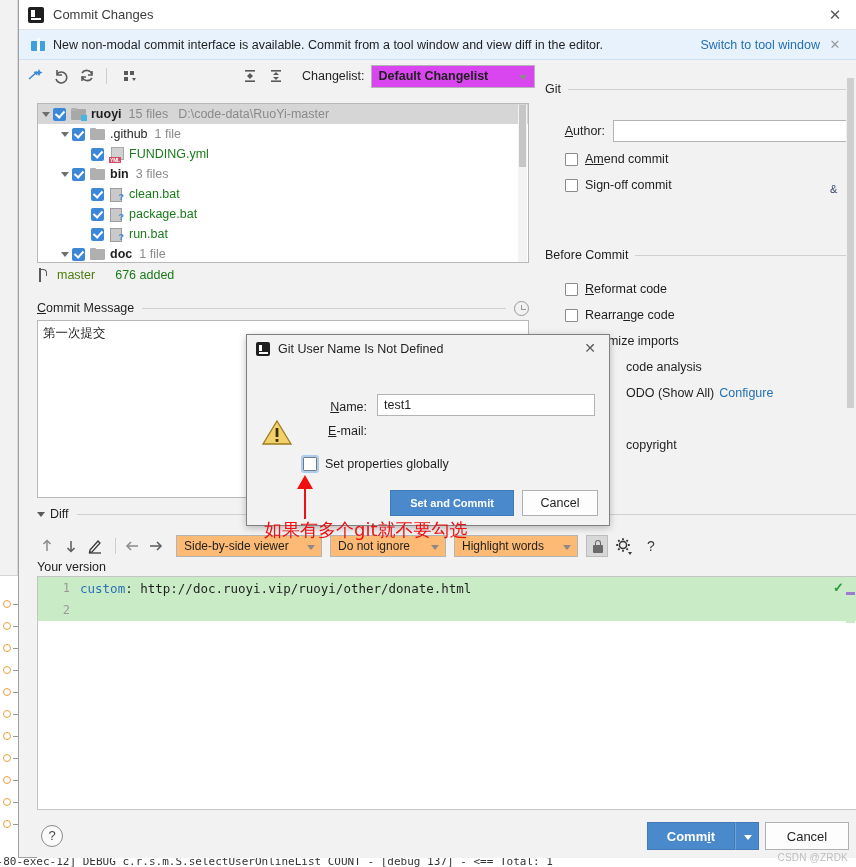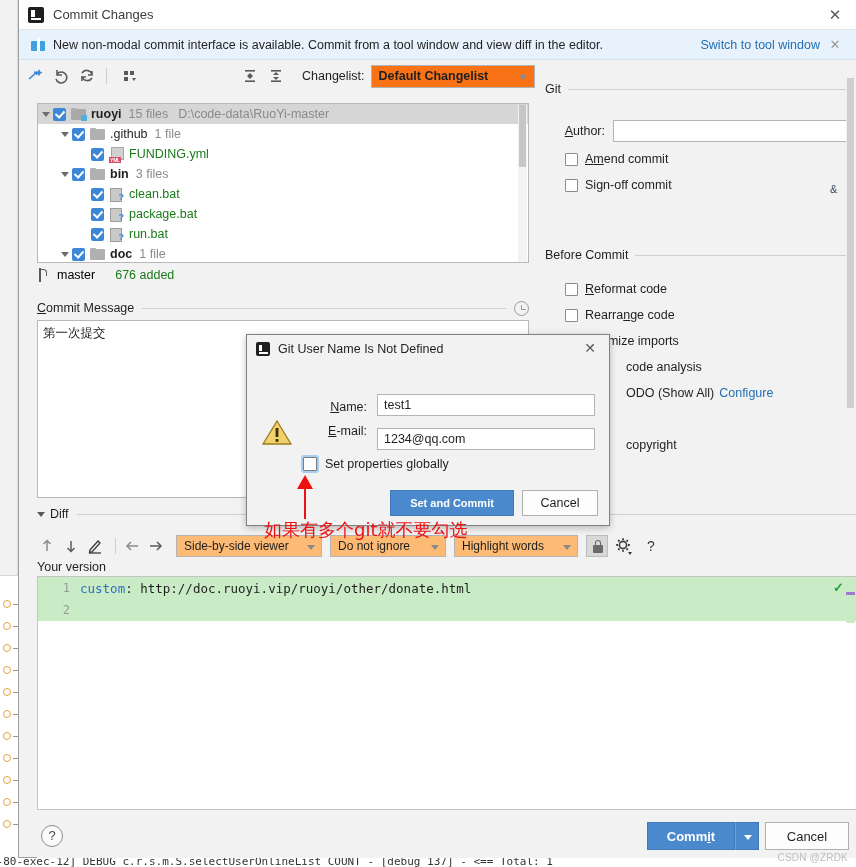--- a/index.html
+++ b/index.html
@@ -113,21 +113,21 @@
   .tb-ico {
     width: 20px; height: 20px; margin-left: 6px; position: relative;
     cursor: pointer; flex: 0 0 auto;
   }
   .tb-sep {
     width: 1px; height: 16px; background: #cdcdcd; margin: 0 7px 0 9px; flex: 0 0 auto;
   }
   #changelist-label { margin-left: 16px; font-size: 12.5px; }
   #changelist-combo {
     margin-left: 6px; width: 164px; height: 23px;
-    background: #f97316; border: 1px solid #b4b4b4;
+    background: #d946ef; border: 1px solid #b4b4b4;
     display: flex; align-items: center; position: relative; cursor: pointer;
   }
   #changelist-value {
     margin-left: 7px; font-size: 12.5px; font-weight: bold; color: #1f1f1f;
   }
   #changelist-arrow {
     position: absolute; right: 7px; top: 9px;
     width: 0; height: 0;
     border-left: 4px solid transparent; border-right: 4px solid transparent;
     border-top: 5px solid #8a8a8a;
@@ -215,21 +215,21 @@
   }
   #branch-icon { width: 13px; height: 14px; position: relative; margin-right: 7px; }
   #branch-icon::before {
     content: ""; position: absolute; left: 2px; top: 0; width: 1.5px; height: 14px; background: #5a5a5a;
   }
   #branch-icon::after {
     content: ""; position: absolute; left: 3px; top: 1px; width: 6px; height: 6px;
     border: 1.5px solid #5a5a5a; border-left: none; border-bottom: none;
     border-radius: 0 4px 0 0;
   }
-  #branch-name { color: #000000; }
+  #branch-name { color: #4d7c0f; }
   #branch-added { color: #1a7a1a; margin-left: 20px; }
 
   
   #cm-header {
     position: absolute; left: 18px; top: 300px; width: 492px; height: 16px;
     display: flex; align-items: center;
   }
   #cm-label { font-size: 12.5px; }
   #cm-label u { text-decoration: underline; }
   #cm-rule { flex: 1; height: 1px; background: #d0d0d0; margin: 0 8px; }
@@ -830,23 +830,20 @@
       <rect x="13.6" y="20" width="2.8" height="2.8" fill="#3a3000"></rect>
     </svg>
   </div>
 
   <div class="dlg-field-label" style="left:56px; top:65px;"><u>N</u><span>ame:</span></div>
   <div class="dlg-input" style="left:130px; top:59px;">
     <span>test1</span>
   </div>
 
   <div class="dlg-field-label" style="left:56px; top:89px;"><u>E</u><span>-mail:</span></div>
-  <div class="dlg-input" style="left:130px; top:93px;">
-    <span>1234@qq.com</span>
-  </div>
 
   <div id="glob-check-row">
     <span id="glob-check"></span>
     <span id="glob-label"><span>Set properties </span><u>g</u><span>lobally</span></span>
   </div>
 
   <div id="set-commit-btn">Set and Commit</div>
   <div id="dlg-cancel-btn">Cancel</div>
 </div>
 

